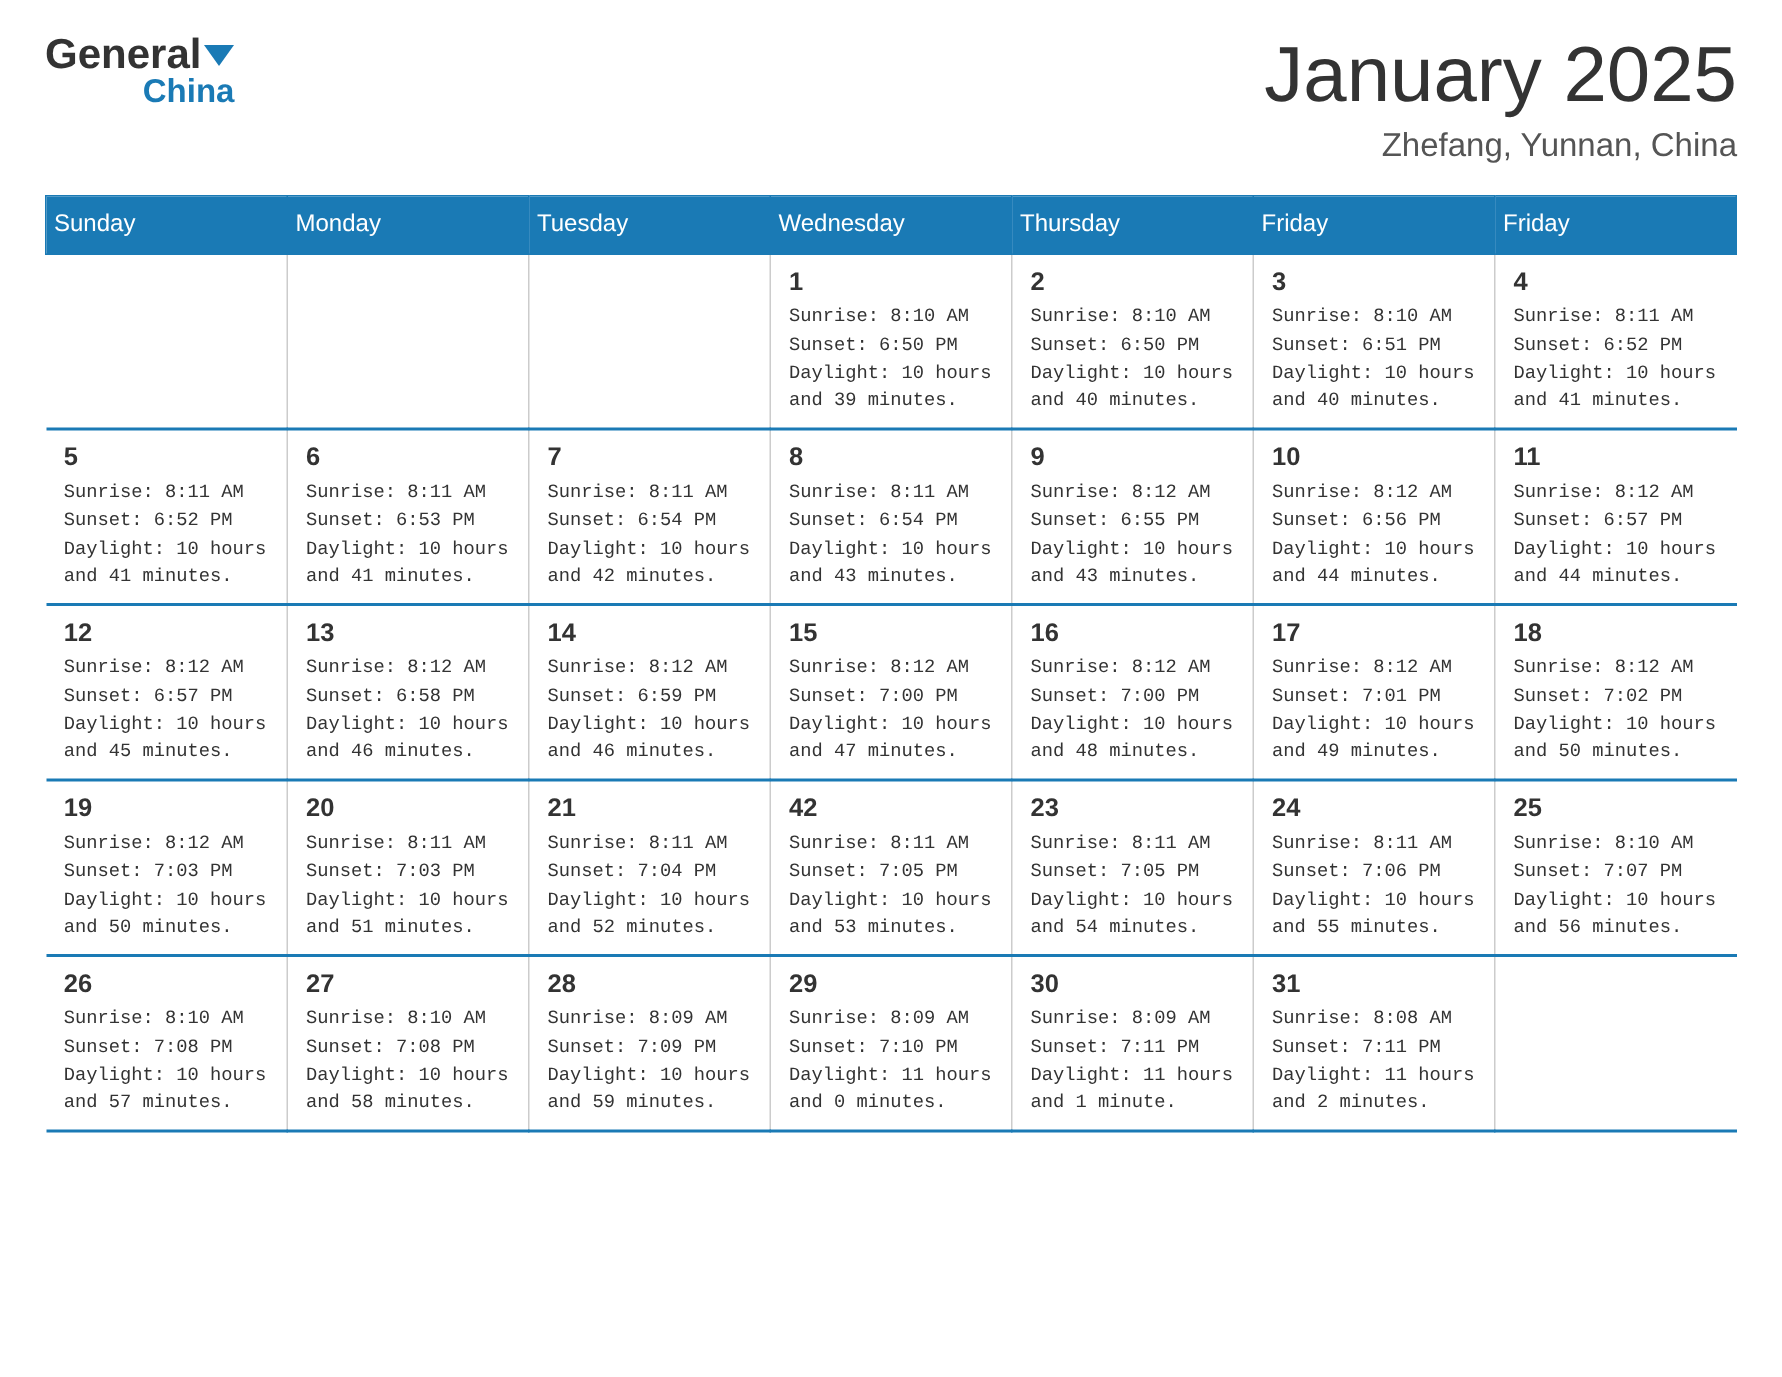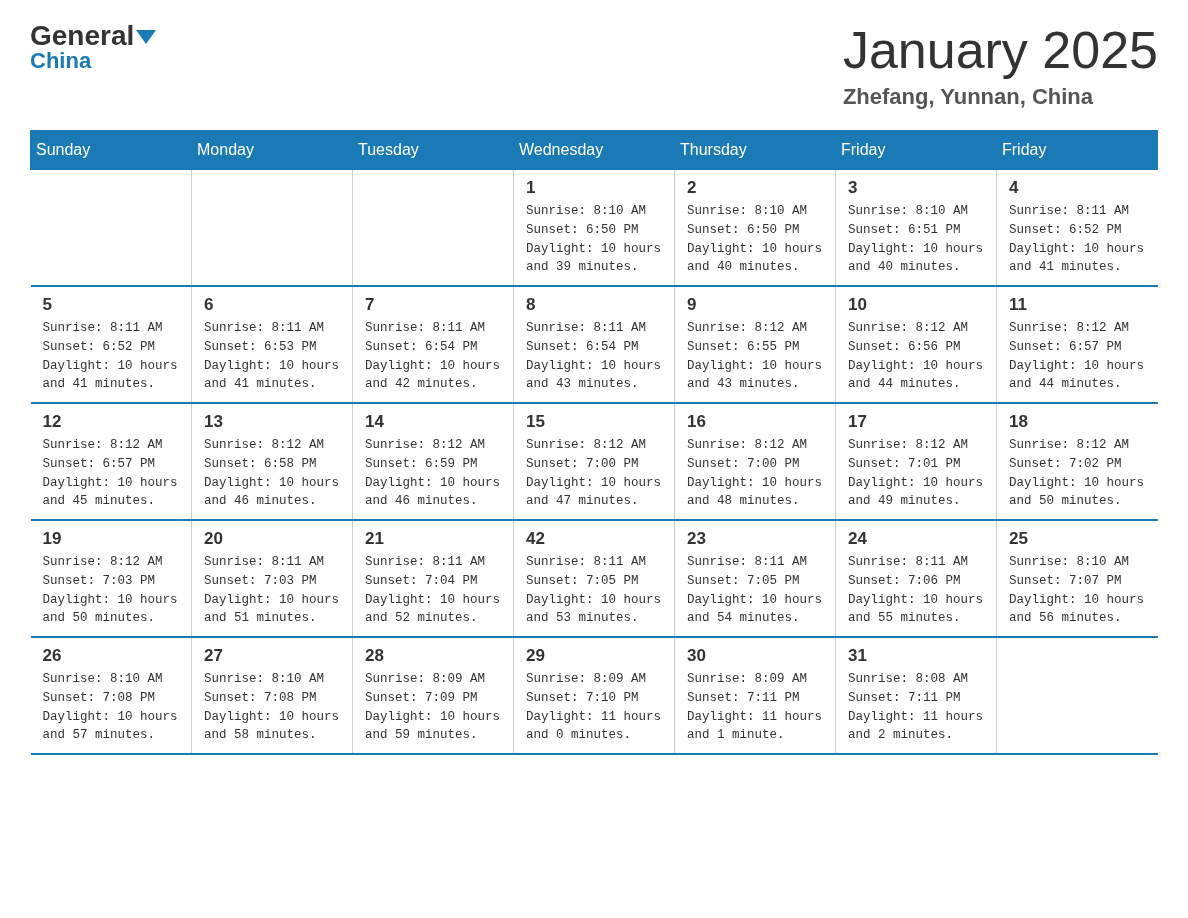--- a/index.html
+++ b/index.html
@@ -12,21 +12,21 @@
     }
     .header {
       display: flex;
       justify-content: space-between;
       align-items: flex-start;
       margin-bottom: 20px;
     }
     .logo {
       display: flex;
       flex-direction: column;
-      align-items: flex-start;
+      align-items: flex-end;
     }
     .logo-general {
       font-size: 28px;
       font-weight: bold;
       color: #333;
       display: flex;
       align-items: center;
     }
     .logo-general .arrow {
       width: 0;
@@ -37,31 +37,31 @@
       margin-left: 2px;
       margin-top: 2px;
     }
     .logo-blue {
       font-size: 22px;
       font-weight: bold;
       color: #1a7ab5;
       margin-top: -4px;
     }
     .title-section {
+      text-align: right;
     }
     .month-title {
       font-size: 52px;
       font-weight: normal;
       color: #333;
     }
     .location {
       font-size: 22px;
       color: #555;
       margin-top: 4px;
-      font-weight: bold;
     }
     table {
       width: 100%;
       border-collapse: collapse;
     }
     thead tr {
       background-color: #1a7ab5;
     }
     thead th {
       color: #fff;

